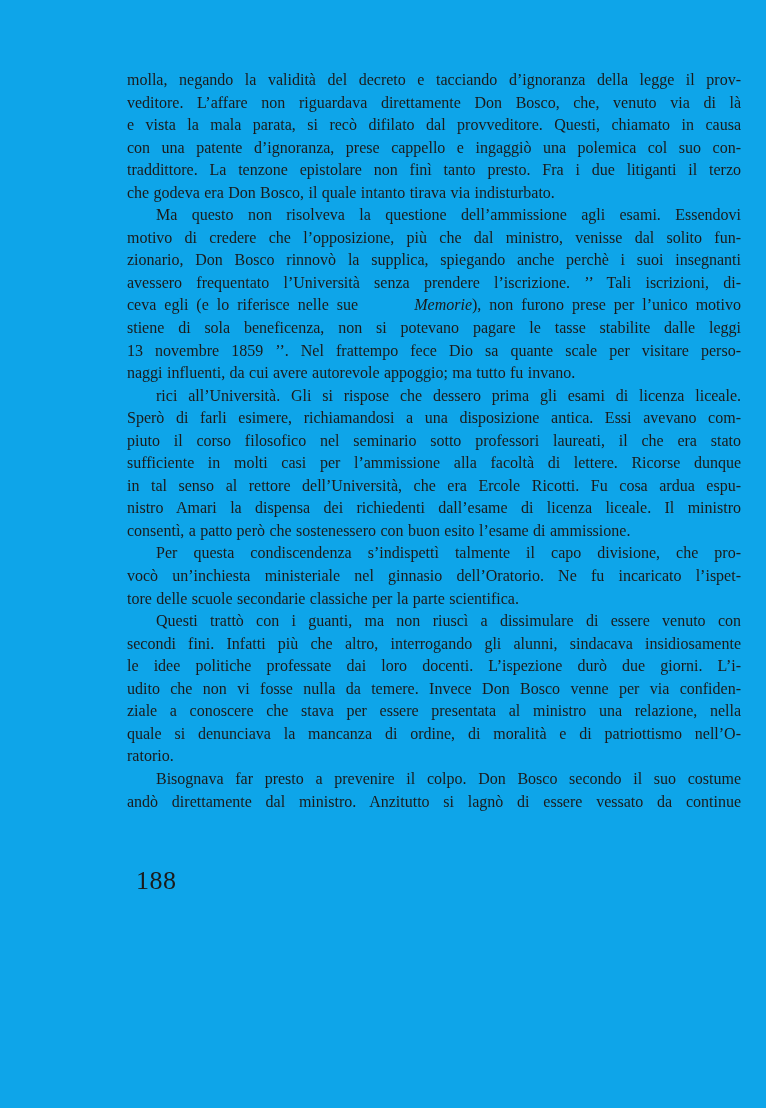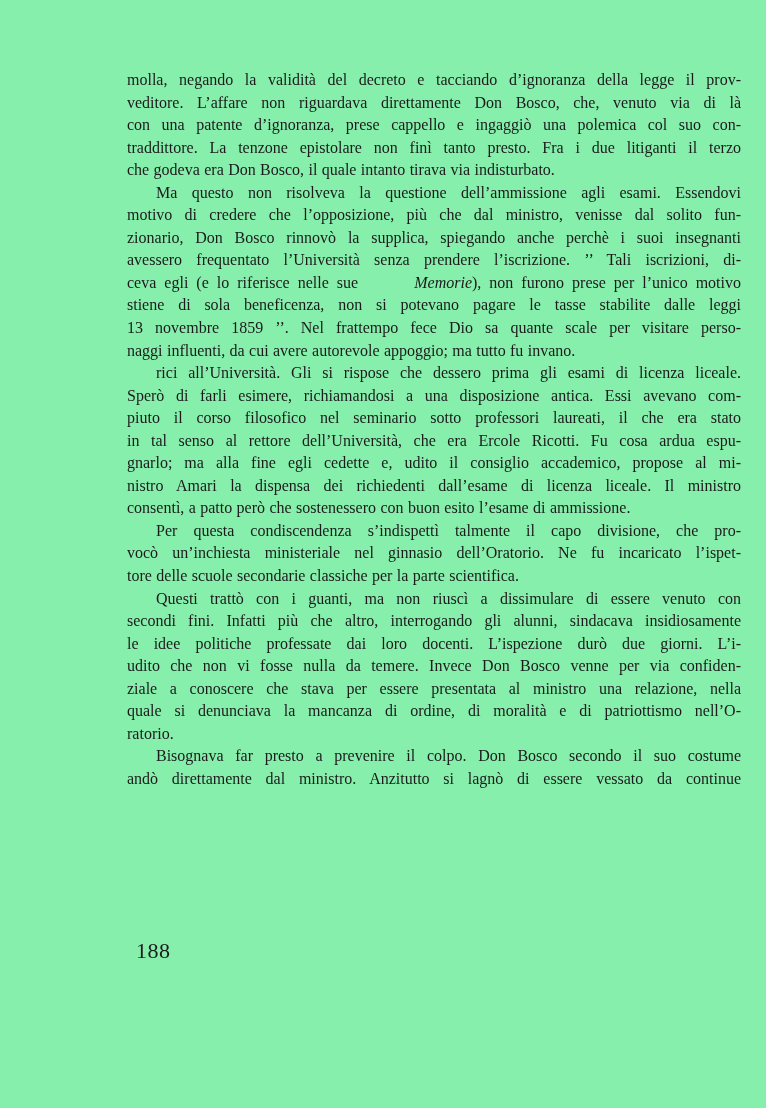--- a/index.html
+++ b/index.html
@@ -45,54 +45,55 @@
   .para.indent .line:first-child {
     text-indent: 29px;
   }
   .line em {
     font-style: italic;
     margin-left: 48px;
   }
   .page-number {
     position: absolute;
     left: 136px;
-    top: 938px;
-    font-size: 22px;
+    top: 866px;
+    font-size: 26px;
     letter-spacing: 0.5px;
     color: #1b1b1b;
   }
 </style>
 </head>
 <body>
 
-<div class="page" style="background: #86efac; color: rgb(27, 27, 27);">
+<div class="page" style="background: #0ea5e9; color: rgb(27, 27, 27);">
   <div class="text-block">
       <div class="para">
         <div class="line">molla, negando la validità del decreto e tacciando d’ignoranza della legge il prov-</div>
         <div class="line">veditore. L’affare non riguardava direttamente Don Bosco, che, venuto via di là</div>
+        <div class="line">e vista la mala parata, si recò difilato dal provveditore. Questi, chiamato in causa</div>
         <div class="line">con una patente d’ignoranza, prese cappello e ingaggiò una polemica col suo con-</div>
         <div class="line">traddittore. La tenzone epistolare non finì tanto presto. Fra i due litiganti il terzo</div>
         <div class="line lastline">che godeva era Don Bosco, il quale intanto tirava via indisturbato.</div>
       </div>
       <div class="para indent">
         <div class="line">Ma questo non risolveva la questione dell’ammissione agli esami. Essendovi</div>
         <div class="line">motivo di credere che l’opposizione, più che dal ministro, venisse dal solito fun-</div>
         <div class="line">zionario, Don Bosco rinnovò la supplica, spiegando anche perchè i suoi insegnanti</div>
         <div class="line">avessero frequentato l’Università senza prendere l’iscrizione. ’’ Tali iscrizioni, di-</div>
         <div class="line">ceva egli (e lo riferisce nelle sue <em>Memorie</em>), non furono prese per l’unico motivo</div>
         <div class="line">stiene di sola beneficenza, non si potevano pagare le tasse stabilite dalle leggi</div>
         <div class="line">13 novembre 1859 ’’. Nel frattempo fece Dio sa quante scale per visitare perso-</div>
         <div class="line lastline">naggi influenti, da cui avere autorevole appoggio; ma tutto fu invano.</div>
       </div>
       <div class="para indent">
         <div class="line">rici all’Università. Gli si rispose che dessero prima gli esami di licenza liceale.</div>
         <div class="line">Sperò di farli esimere, richiamandosi a una disposizione antica. Essi avevano com-</div>
         <div class="line">piuto il corso filosofico nel seminario sotto professori laureati, il che era stato</div>
+        <div class="line">sufficiente in molti casi per l’ammissione alla facoltà di lettere. Ricorse dunque</div>
         <div class="line">in tal senso al rettore dell’Università, che era Ercole Ricotti. Fu cosa ardua espu-</div>
-        <div class="line">gnarlo; ma alla fine egli cedette e, udito il consiglio accademico, propose al mi-</div>
         <div class="line">nistro Amari la dispensa dei richiedenti dall’esame di licenza liceale. Il ministro</div>
         <div class="line lastline">consentì, a patto però che sostenessero con buon esito l’esame di ammissione.</div>
       </div>
       <div class="para indent">
         <div class="line">Per questa condiscendenza s’indispettì talmente il capo divisione, che pro-</div>
         <div class="line">vocò un’inchiesta ministeriale nel ginnasio dell’Oratorio. Ne fu incaricato l’ispet-</div>
         <div class="line lastline">tore delle scuole secondarie classiche per la parte scientifica.</div>
       </div>
       <div class="para indent">
         <div class="line">Questi trattò con i guanti, ma non riuscì a dissimulare di essere venuto con</div>

